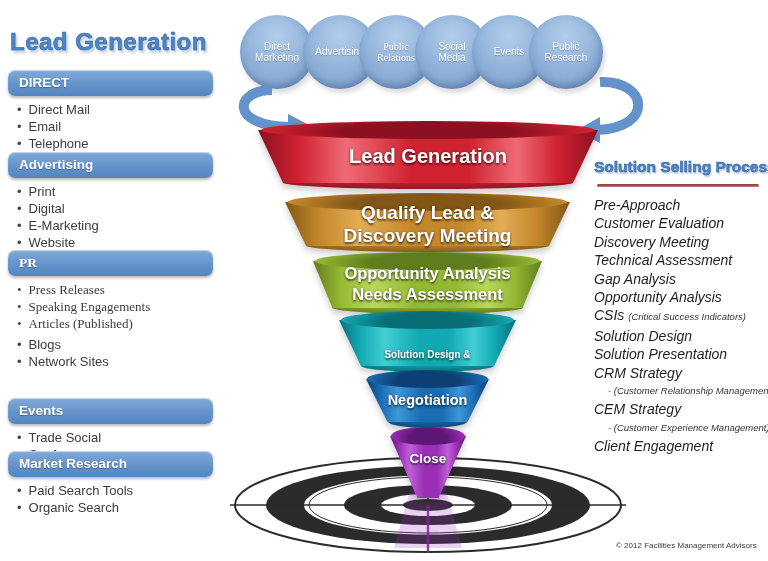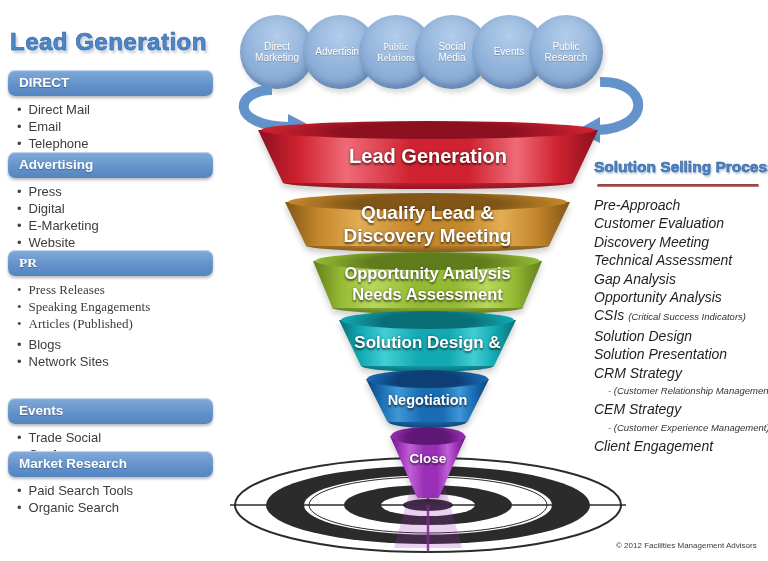--- a/index.html
+++ b/index.html
@@ -77,21 +77,21 @@
   .s1 .label{font-size:19px; line-height:23px;}
 
   .s2{left:313px; top:252px; width:229px; height:56px;}
   .s2 .body{clip-path:polygon(0 0,100% 0,91.5% 100%,8.5% 100%);}
   .s2 .lip{left:8.5%; width:83%;}
   .s2 .label{font-size:16.5px; line-height:21px;}
 
   .s3{left:339px; top:311px; width:177px; height:55px;}
   .s3 .body{clip-path:polygon(0 0,100% 0,87.6% 100%,12.4% 100%);}
   .s3 .lip{left:12.4%; width:75.2%;}
-  .s3 .label{font-size:17px; line-height:19px;}
+  .s3 .label{font-size:10px; line-height:19px;justify-content:flex-end;}
 
   .s4{left:366px; top:370px; width:123px; height:52px;}
   .s4 .body{clip-path:polygon(0 0,100% 0,82.5% 100%,17.5% 100%);}
   .s4 .lip{left:17.5%; width:65%;}
   .s4 .label{font-size:14.5px; line-height:17px;}
 
   .s5{left:390px; top:427px; width:76px; height:71px; z-index:5;}
   .s5 .body{clip-path:polygon(0 0,100% 0,64% 100%,36% 100%);}
   .s5 .label{font-size:13.5px; line-height:16px; bottom:18px;}
 
@@ -136,21 +136,21 @@
     <div class="s-items">
       <div class="li">Direct Mail</div>
       <div class="li">Email</div>
       <div class="li">Telephone</div>
     </div>
   </div>
 
   <div class="section" style="top: 152px; --color: #6493cb; --light: #82aad9; --dark: #5585c0;">
     <div class="s-h">Advertising</div>
     <div class="s-items">
-      <div class="li">Press</div>
+      <div class="li">Print</div>
       <div class="li">Digital</div>
       <div class="li">E-Marketing</div>
       <div class="li">Website</div>
     </div>
   </div>
 
   <div class="section" style="top: 250px; font-family: Liberation Serif, serif; --color: #6493cb; --light: #82aad9; --dark: #5585c0;">
     <div class="s-h">PR</div>
     <div class="s-items">
       <div class="li">Press Releases</div>

